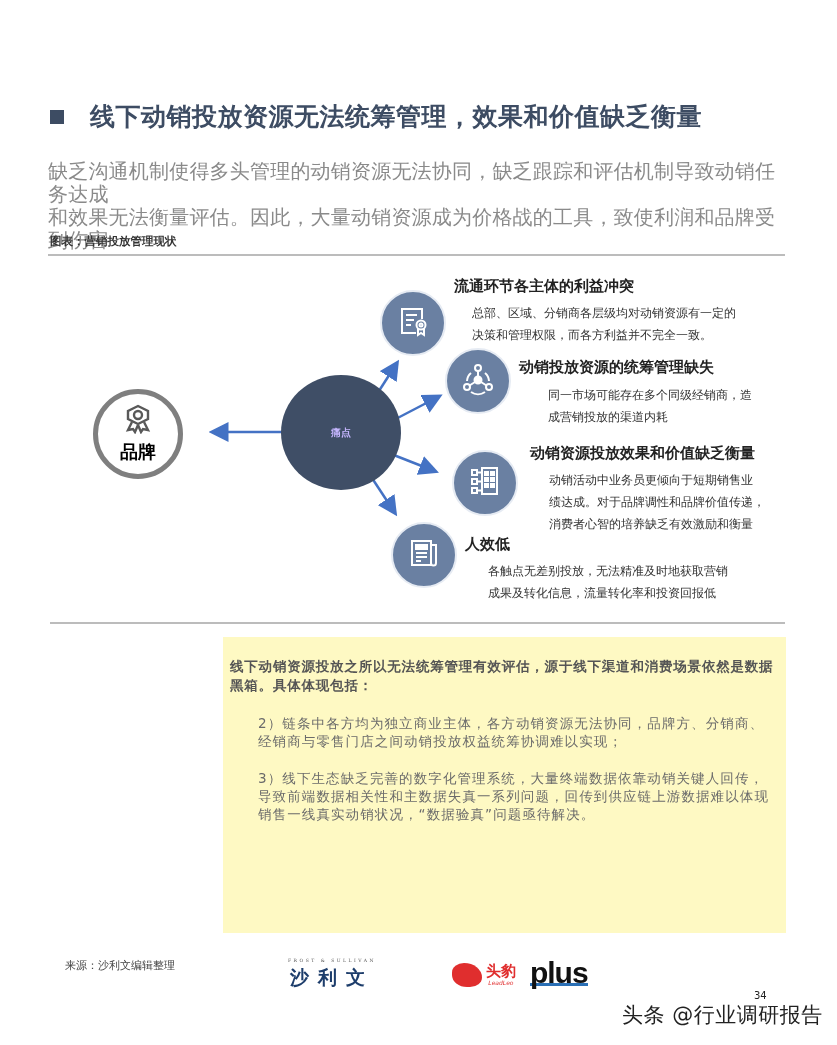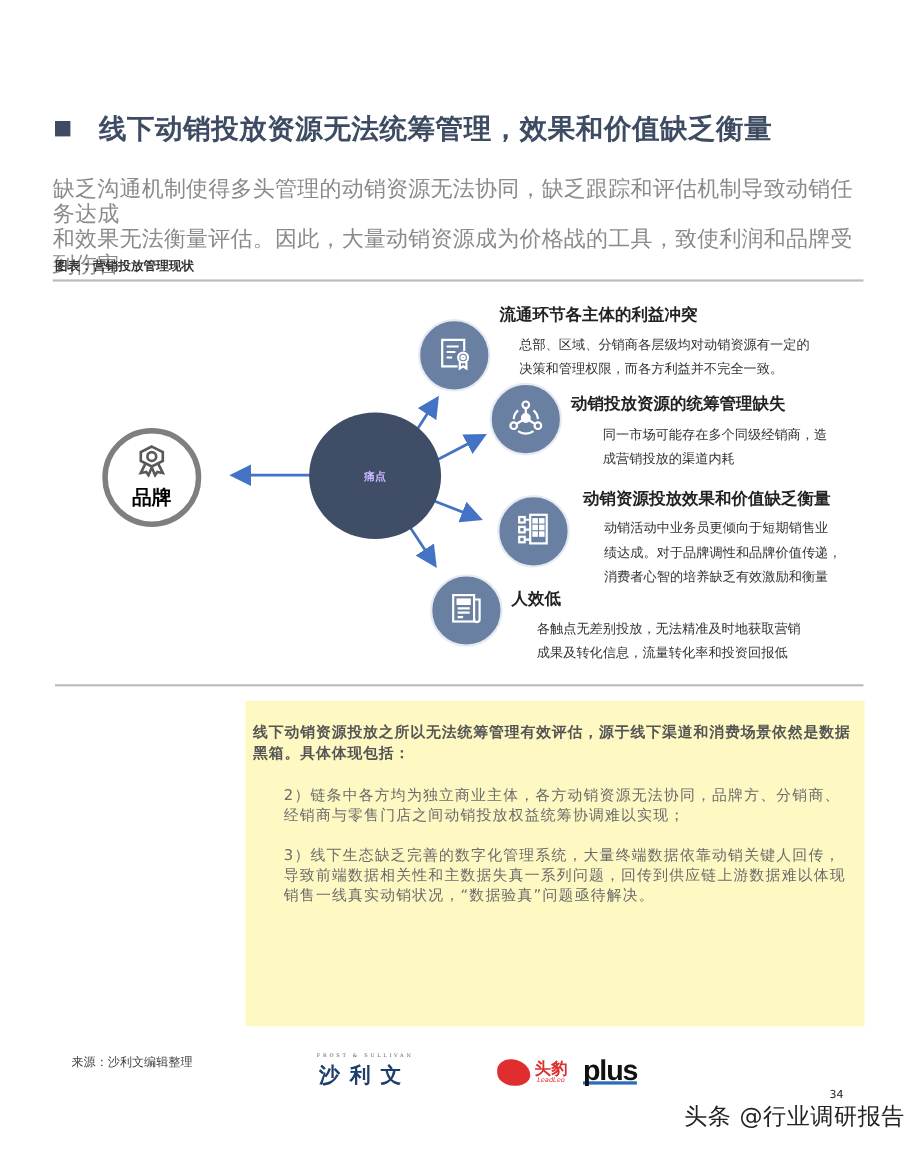--- a/index.html
+++ b/index.html
@@ -49,21 +49,21 @@
     .source { position: absolute; left: 41px; top: 958px; font-size: 11px; color: #444; margin-left: 24px; }
     .logos { position: absolute; left: 288px; top: 958px; display: flex; align-items: center; }
     .logo-fs { display: flex; flex-direction: column; align-items: center; margin-right: 32px; }
     .logo-fs-top { font-family: "DejaVu Serif", serif; font-size: 4.5px; letter-spacing: 2.5px; color: #555; }
     .logo-fs-main { font-size: 19px; font-weight: bold; color: #1d3d6b; letter-spacing: 9px; margin-top: 2px; }
     .logo-leadleo { display: flex; align-items: center; margin-right: 14px; padding-left: 44px; }
     .leo-head { width: 30px; height: 24px; background: #e02e2e; border-radius: 40% 60% 40% 50%; margin-right: 4px; }
     .leo-text { display: flex; flex-direction: column; align-items: center; }
     .leo-cn { color: #e02e2e; font-size: 15px; font-weight: bold; line-height: 16px; }
     .leo-en { color: #e02e2e; font-size: 6px; font-style: italic; }
-    .logo-plus { font-size: 26px; font-weight: bold; color: #111; letter-spacing: -1px; font-family: "Liberation Sans", sans-serif; border-bottom: 3px solid #2a6fb5; line-height: 20px; }
+    .logo-plus { font-size: 30px; font-weight: bold; color: #111; letter-spacing: -1px; font-family: "Liberation Sans", sans-serif; border-bottom: 3px solid #2a6fb5; line-height: 20px; }
 
     .page-num { position: absolute; left: 754px; top: 990px; font-size: 10px; color: #222; }
     .watermark { position: absolute; left: 622px; top: 1001px; font-size: 21px; color: #222; letter-spacing: 0.5px; }
   </style>
 </head>
 <body>
 
 <div class="title-row">
   <div class="title-square"></div>
   <div class="title-text">线下动销投放资源无法统筹管理，效果和价值缺乏衡量</div>

